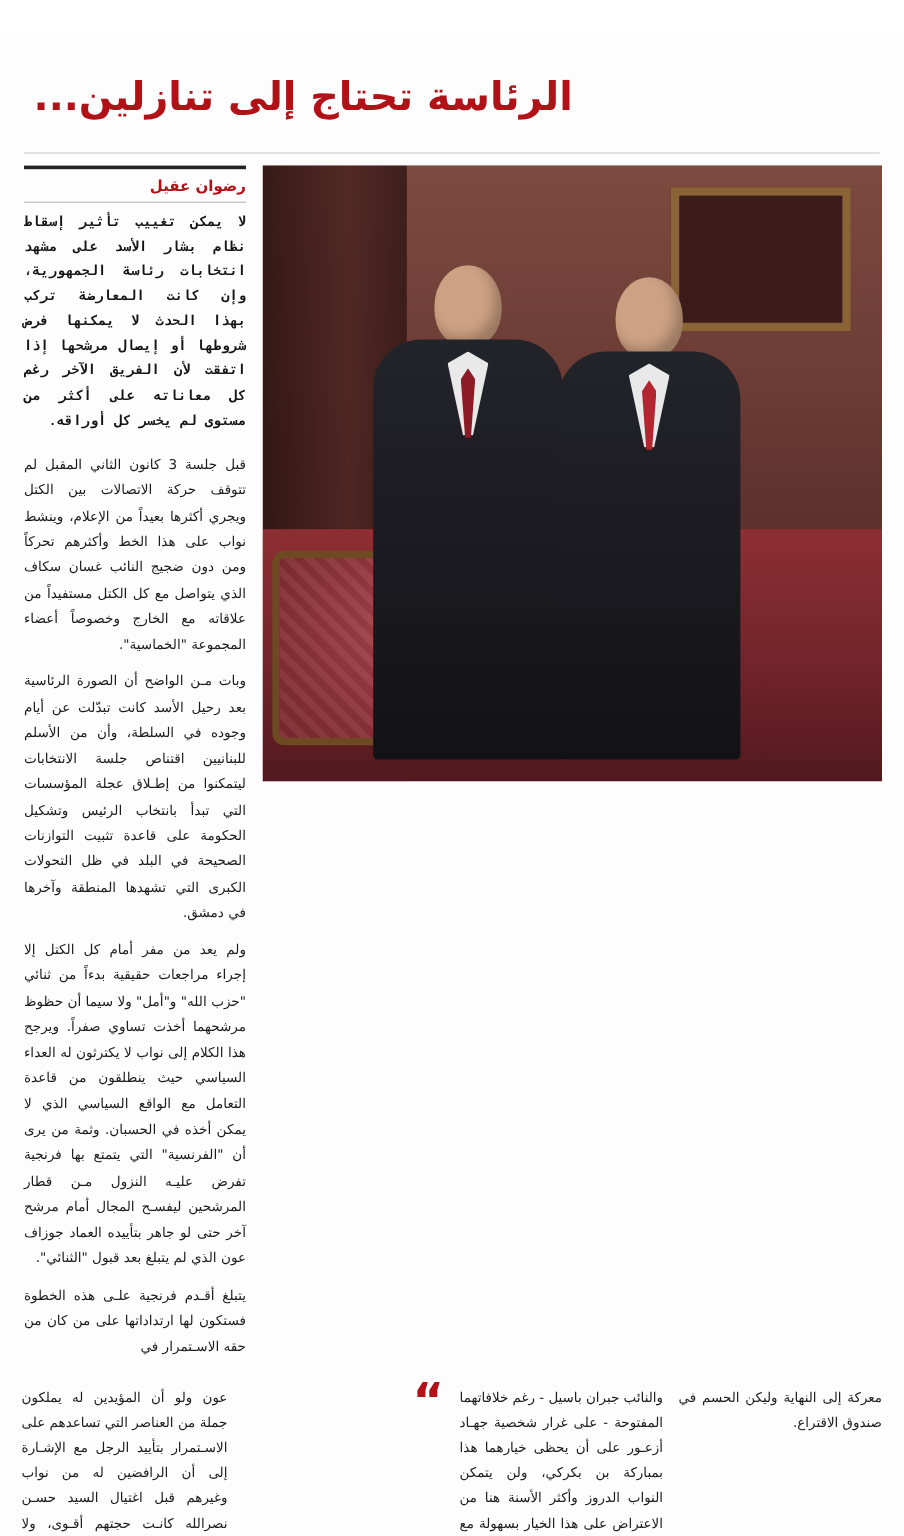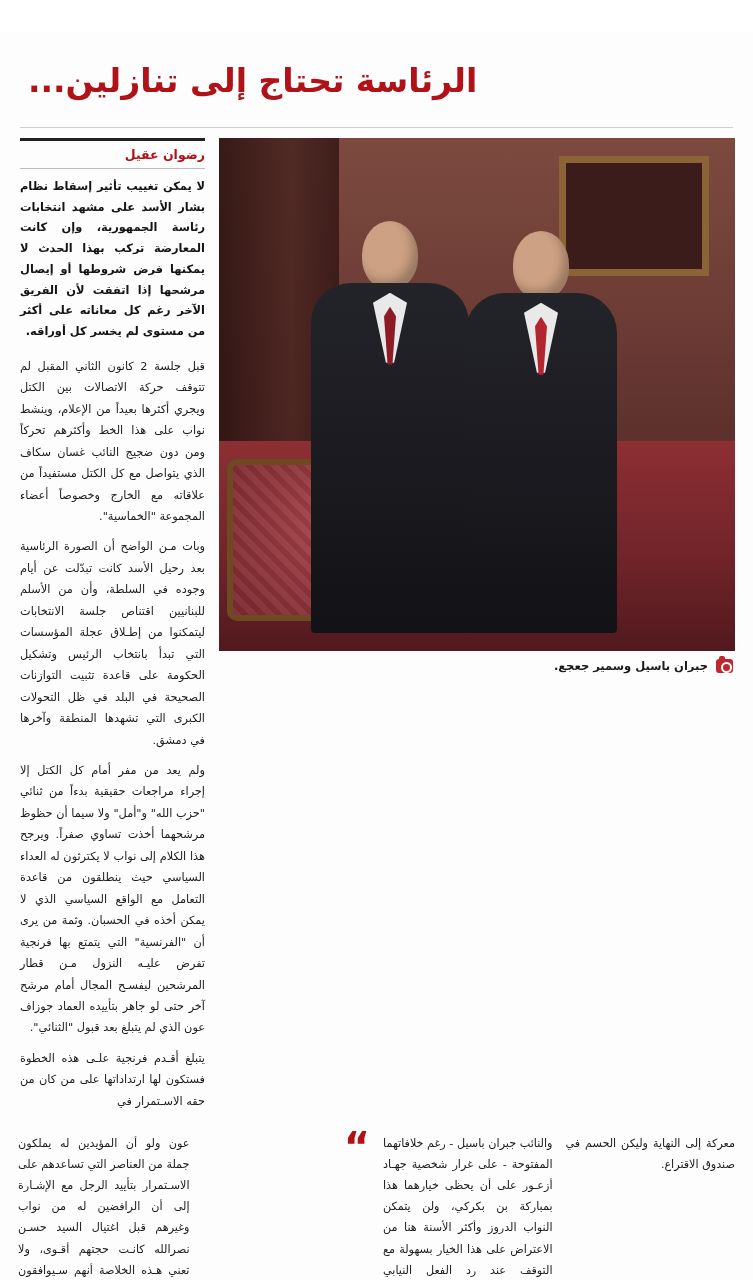--- a/index.html
+++ b/index.html
@@ -170,20 +170,21 @@
   .author-rule {
     border-top: 1px solid #bdbdbd;
     margin-bottom: 7px;
   }
   .lede {
     font-size: 11.4px;
     line-height: 1.82;
     font-weight: bold;
     color: #141414;
     text-align: justify;
+    font-family: Liberation Mono, monospace;
   }
   .side-body {
     margin-top: 14px;
     font-size: 11.3px;
     line-height: 1.9;
     text-align: justify;
     color: #1b1b1b;
   }
   .side-body p { margin: 0 0 9px 0; }
   
@@ -250,33 +251,29 @@
         </div>
         <div class="man man-right">
           <div class="head"></div>
           <div class="hair"></div>
           <div class="body">
             <div class="shirt"></div>
             <div class="tie"></div>
           </div>
         </div>
       </div>
-      <div class="caption-row">
-        <span class="cam-icon"></span>
-        <span class="caption-text">جبران باسيل وسمير جعجع.</span>
-      </div>
     </div>
 
     <div class="side-col">
       <div class="side-rule-top"></div>
       <div class="author">رضوان عقيل</div>
       <div class="author-rule"></div>
       <div class="lede">لا يمكن تغييب تأثير إسقاط نظام بشار الأسد على مشهد انتخابات رئاسة الجمهورية، وإن كانت المعارضة تركب بهذا الحدث لا يمكنها فرض شروطها أو إيصال مرشحها إذا اتفقت لأن الفريق الآخر رغم كل معاناته على أكثر من مستوى لم يخسر كل أوراقه.</div>
       <div class="side-body">
-        <p>قبل جلسة 2 كانون الثاني المقبل لم تتوقف حركة الاتصالات بين الكتل ويجري أكثرها بعيداً من الإعلام، وينشط نواب على هذا الخط وأكثرهم تحركاً ومن دون ضجيج النائب غسان سكاف الذي يتواصل مع كل الكتل مستفيداً من علاقاته مع الخارج وخصوصاً أعضاء المجموعة "الخماسية".</p>
+        <p>قبل جلسة 3 كانون الثاني المقبل لم تتوقف حركة الاتصالات بين الكتل ويجري أكثرها بعيداً من الإعلام، وينشط نواب على هذا الخط وأكثرهم تحركاً ومن دون ضجيج النائب غسان سكاف الذي يتواصل مع كل الكتل مستفيداً من علاقاته مع الخارج وخصوصاً أعضاء المجموعة "الخماسية".</p>
         <p>وبات مـن الواضح أن الصورة الرئاسية بعد رحيل الأسد كانت تبدّلت عن أيام وجوده في السلطة، وأن من الأسلم للبنانيين اقتناص جلسة الانتخابات ليتمكنوا من إطـلاق عجلة المؤسسات التي تبدأ بانتخاب الرئيس وتشكيل الحكومة على قاعدة تثبيت التوازنات الصحيحة في البلد في ظل التحولات الكبرى التي تشهدها المنطقة وآخرها في دمشق.</p>
         <p>ولم يعد من مفر أمام كل الكتل إلا إجراء مراجعات حقيقية بدءاً من ثنائي "حزب الله" و"أمل" ولا سيما أن حظوظ مرشحهما أخذت تساوي صفراً. ويرجح هذا الكلام إلى نواب لا يكترثون له العداء السياسي حيث ينطلقون من قاعدة التعامل مع الواقع السياسي الذي لا يمكن أخذه في الحسبان. وثمة من يرى أن "الفرنسية" التي يتمتع بها فرنجية تفرض عليـه النزول مـن قطار المرشحين ليفسـح المجال أمام مرشح آخر حتى لو جاهر بتأييده العماد جوزاف عون الذي لم يتبلغ بعد قبول "الثنائي".</p>
         <p>يتبلغ أقـدم فرنجية علـى هذه الخطوة فستكون لها ارتداداتها على من كان من حقه الاسـتمرار في</p>
       </div>
     </div>
   </div>
 
   <div class="lower">
 
     <div class="col">

